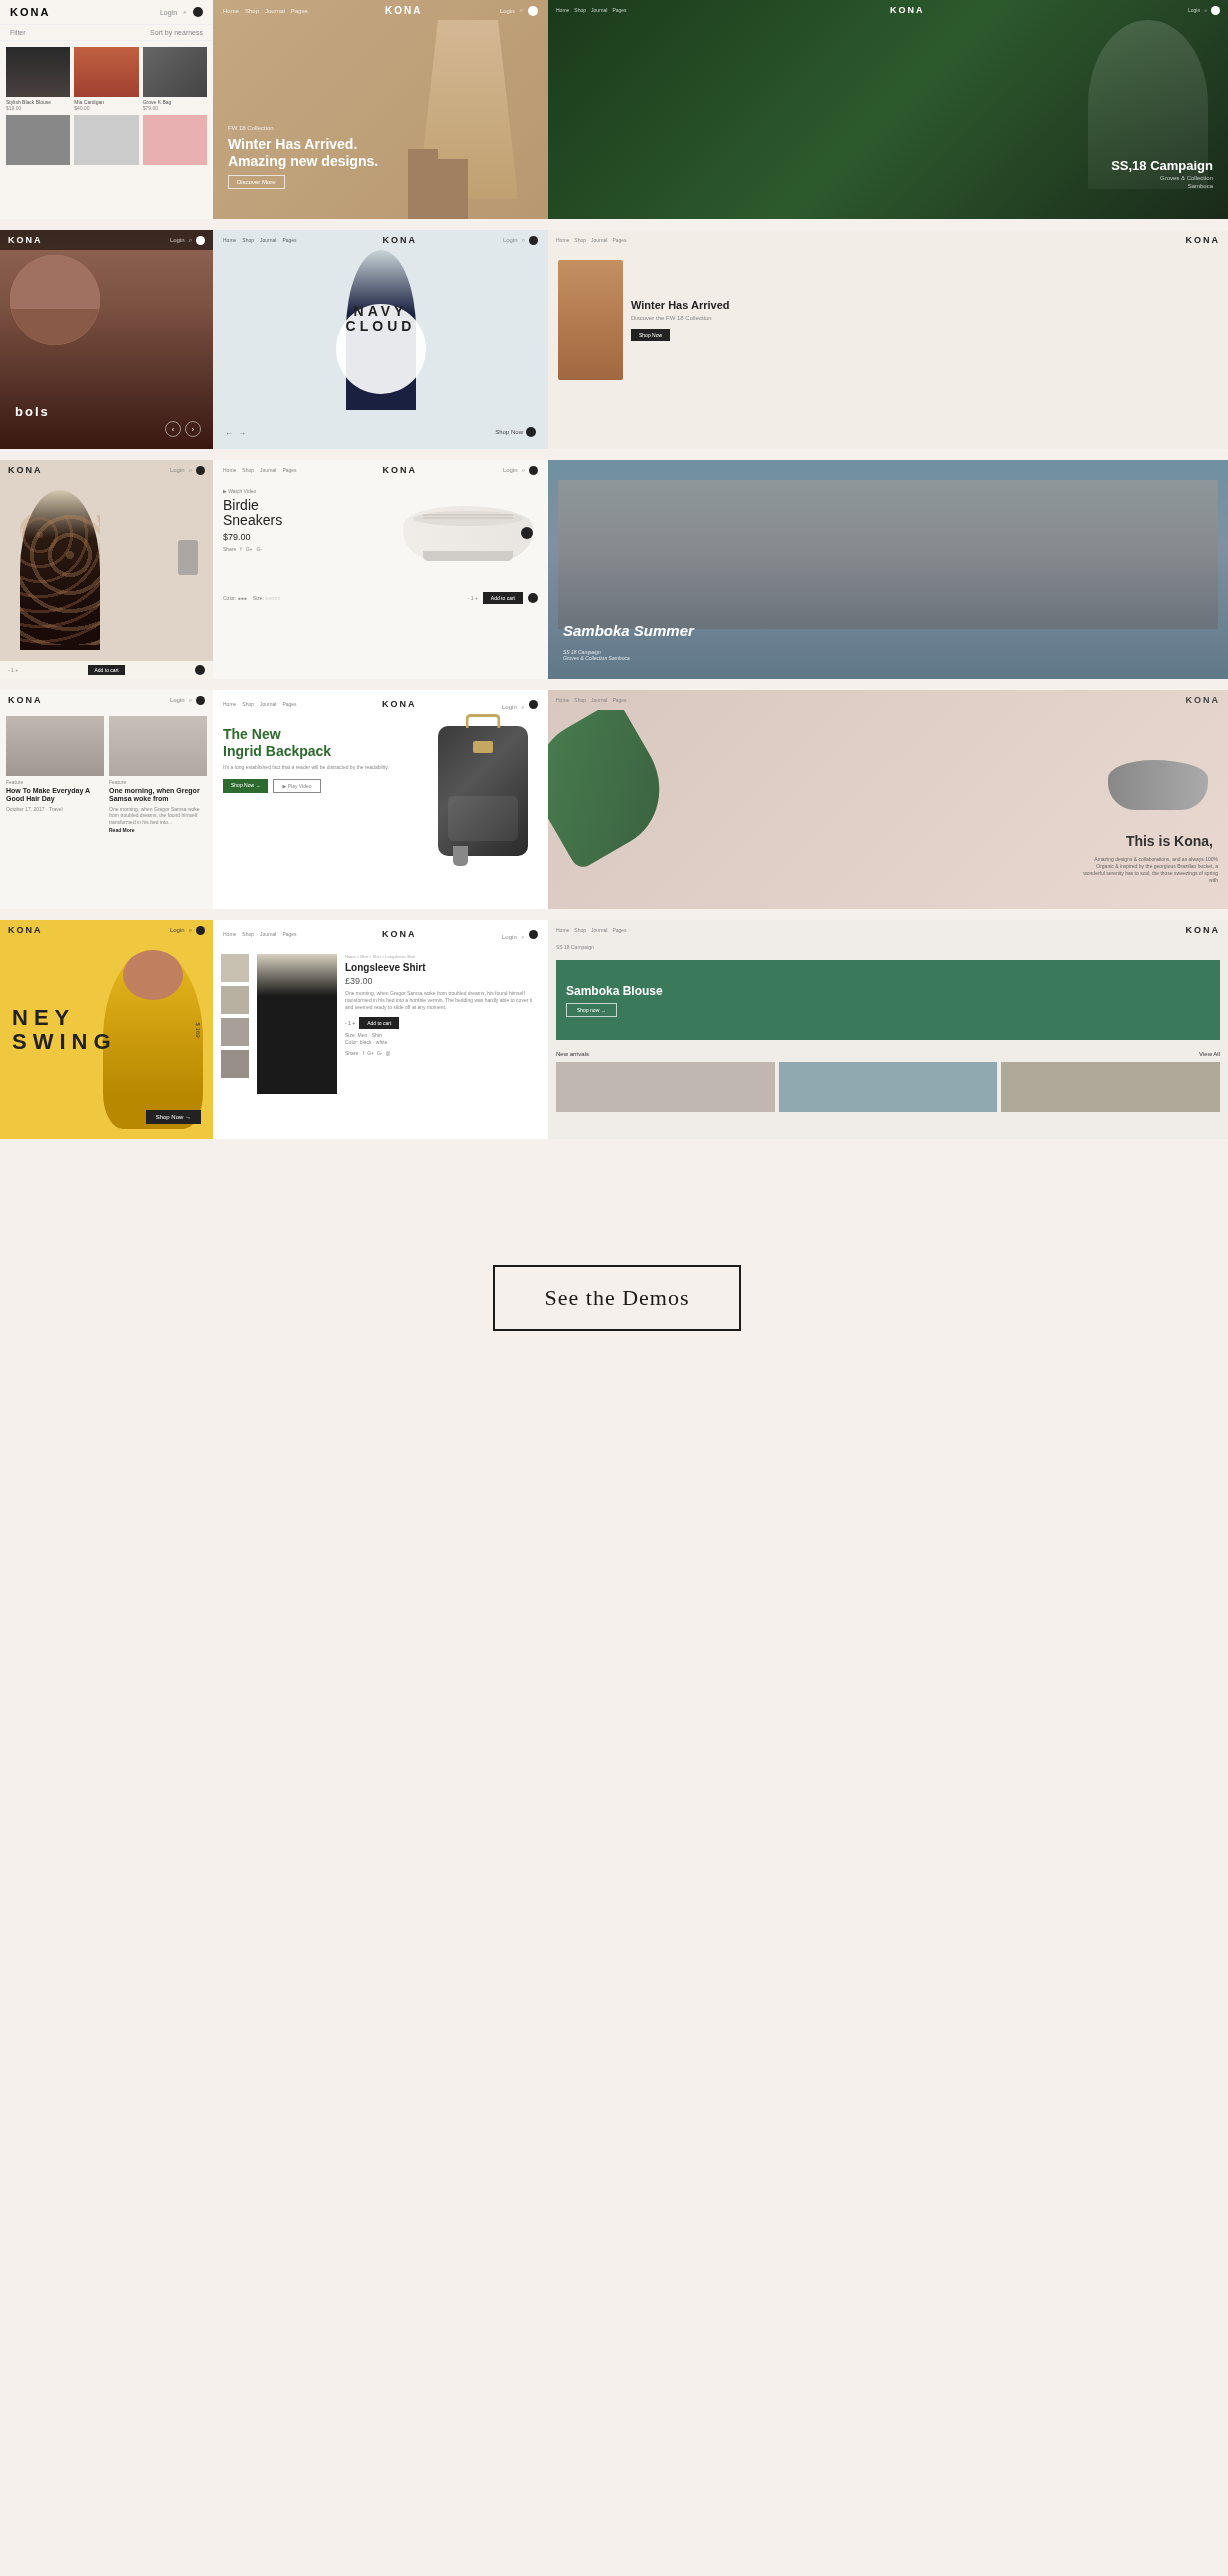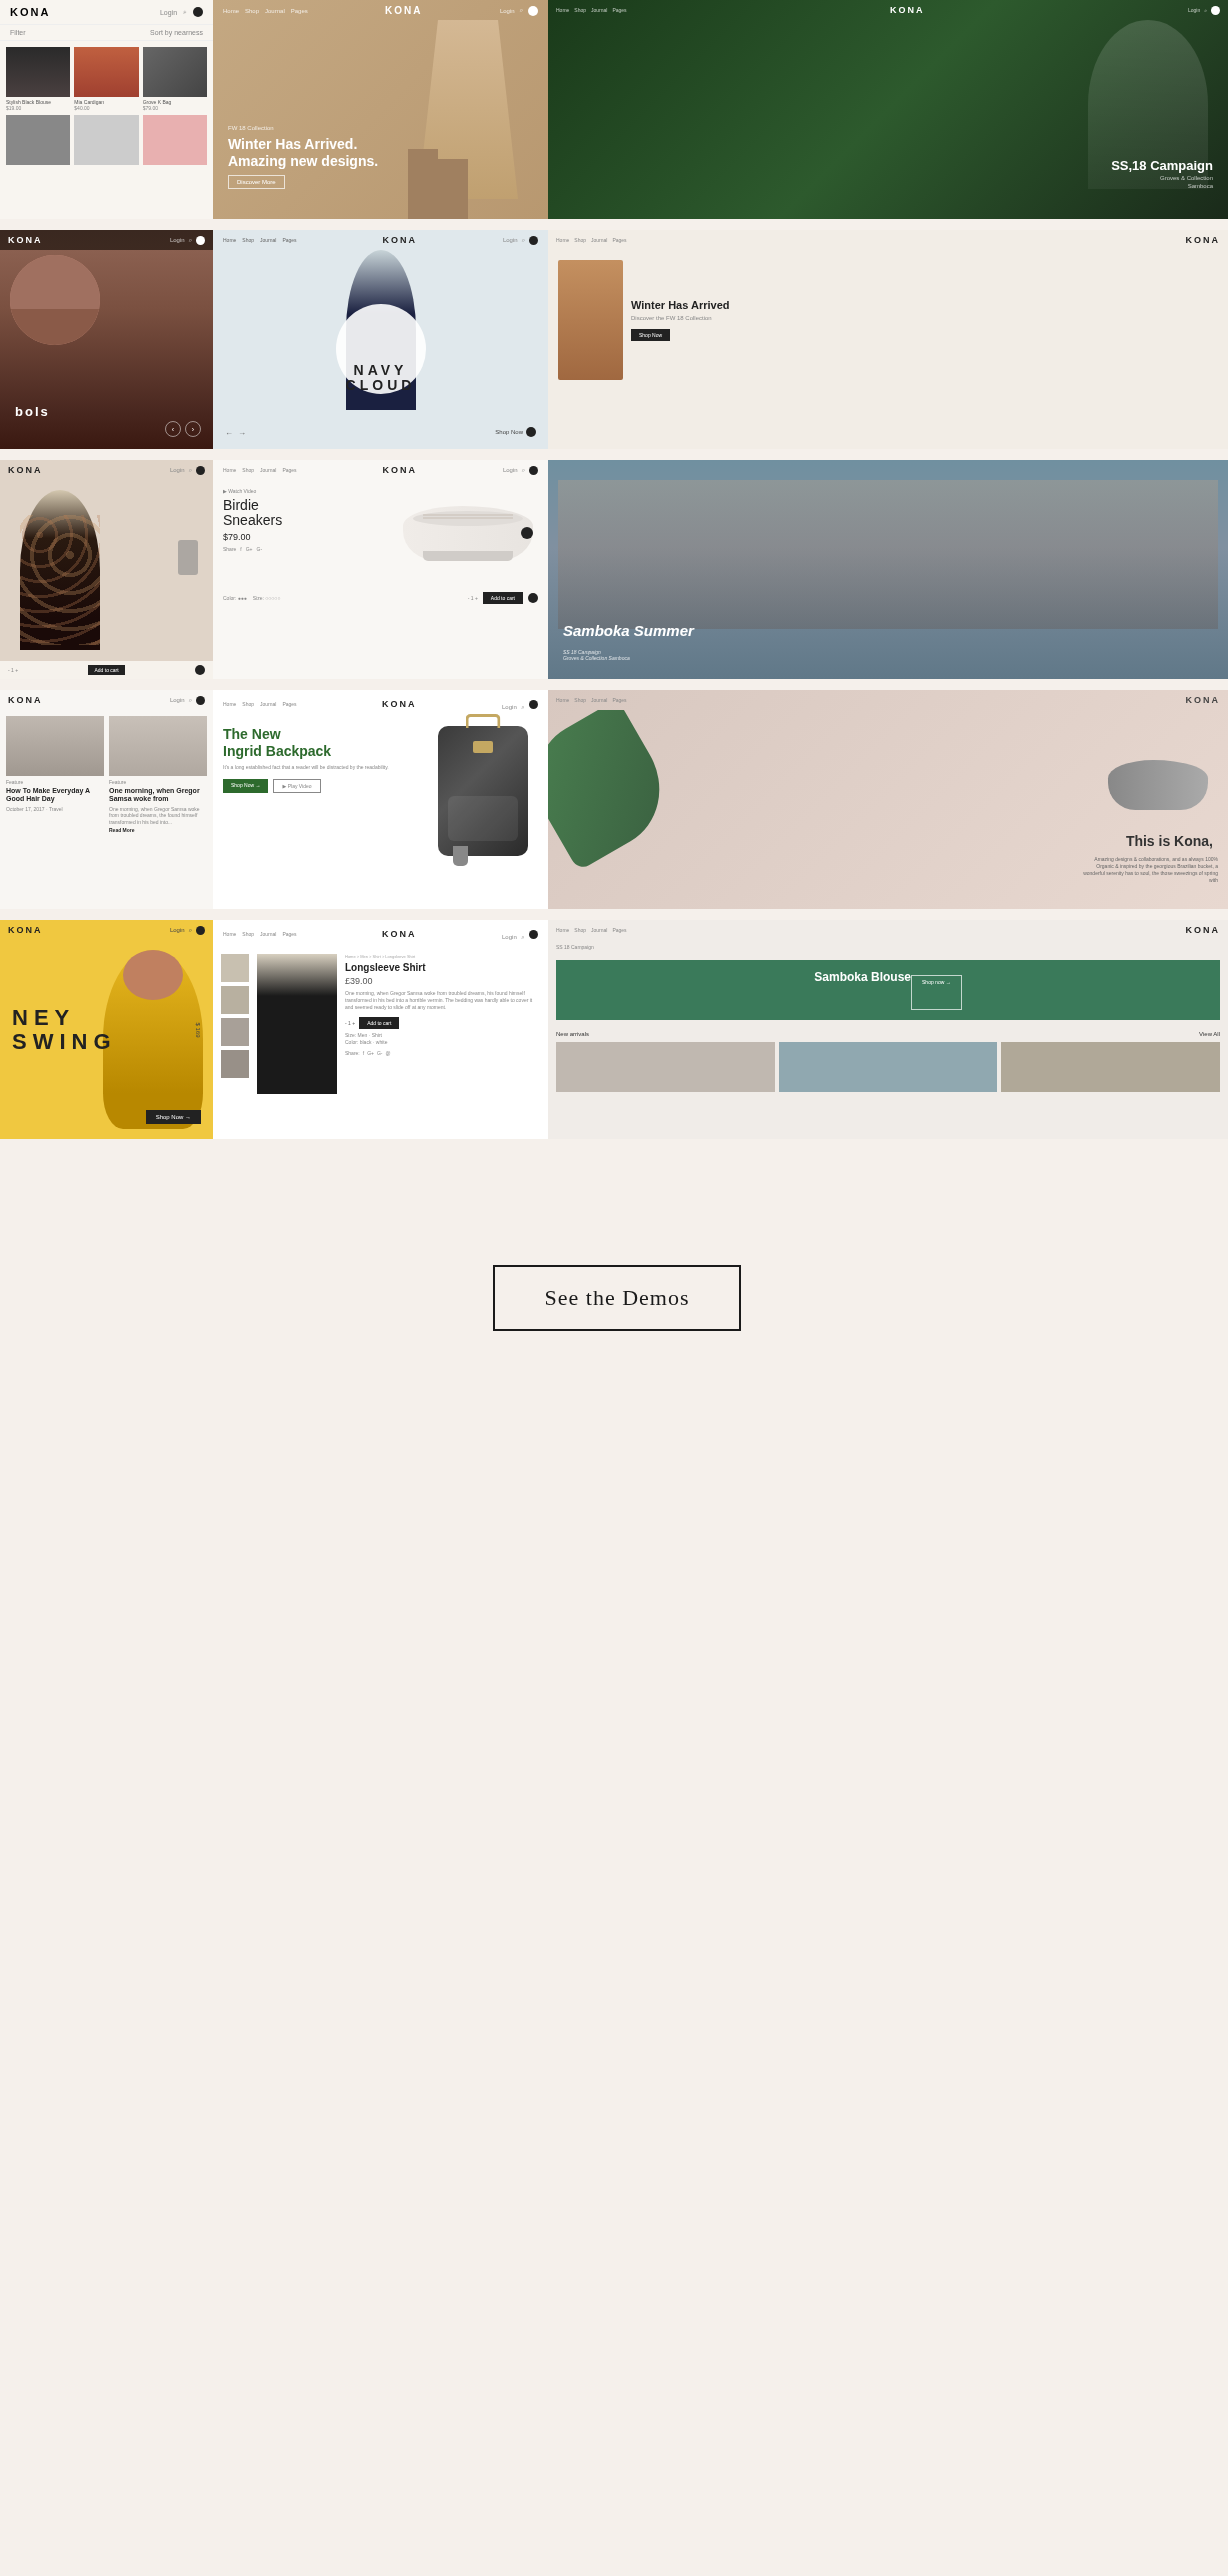--- a/index.html
+++ b/index.html
@@ -281,21 +281,21 @@
     .screen-navy .circle-badge {
       position: absolute;
       top: 50%;
       left: 50%;
       transform: translate(-50%, -40%);
       width: 90px;
       height: 90px;
       border-radius: 50%;
       background: rgba(255,255,255,0.9);
       display: flex;
-      align-items: flex-end;
+      align-items: flex-start;
       justify-content: center;
     }
     .screen-navy .navy-text {
       font-size: 14px;
       font-weight: 900;
       color: #222;
       letter-spacing: 4px;
       text-align: center;
       line-height: 1.1;
     }
@@ -616,23 +616,23 @@
       justify-content: space-between;
       align-items: center;
       padding: 5px 8px;
     }
     .screen-green-col .logo { font-size: 9px; font-weight: bold; letter-spacing: 2px; color: #222; }
     .screen-green-col .nav-links { display: flex; gap: 5px; font-size: 5px; color: #888; }
     .screen-green-col .green-block {
       background: #3a7a5a;
       margin: 6px 8px;
       padding: 10px;
-      height: 60px;
-      display: flex;
-      flex-direction: row;
+      height: 80px;
+      display: flex;
+      flex-direction: column;
       justify-content: center;
     }
     .screen-green-col .green-title { font-size: 12px; font-weight: bold; color: #fff; }
     .screen-green-col .green-btn {
       display: inline-block;
       padding: 3px 10px;
       border: 1px solid rgba(255,255,255,0.7);
       color: #fff;
       font-size: 5px;
       margin-top: 5px;

